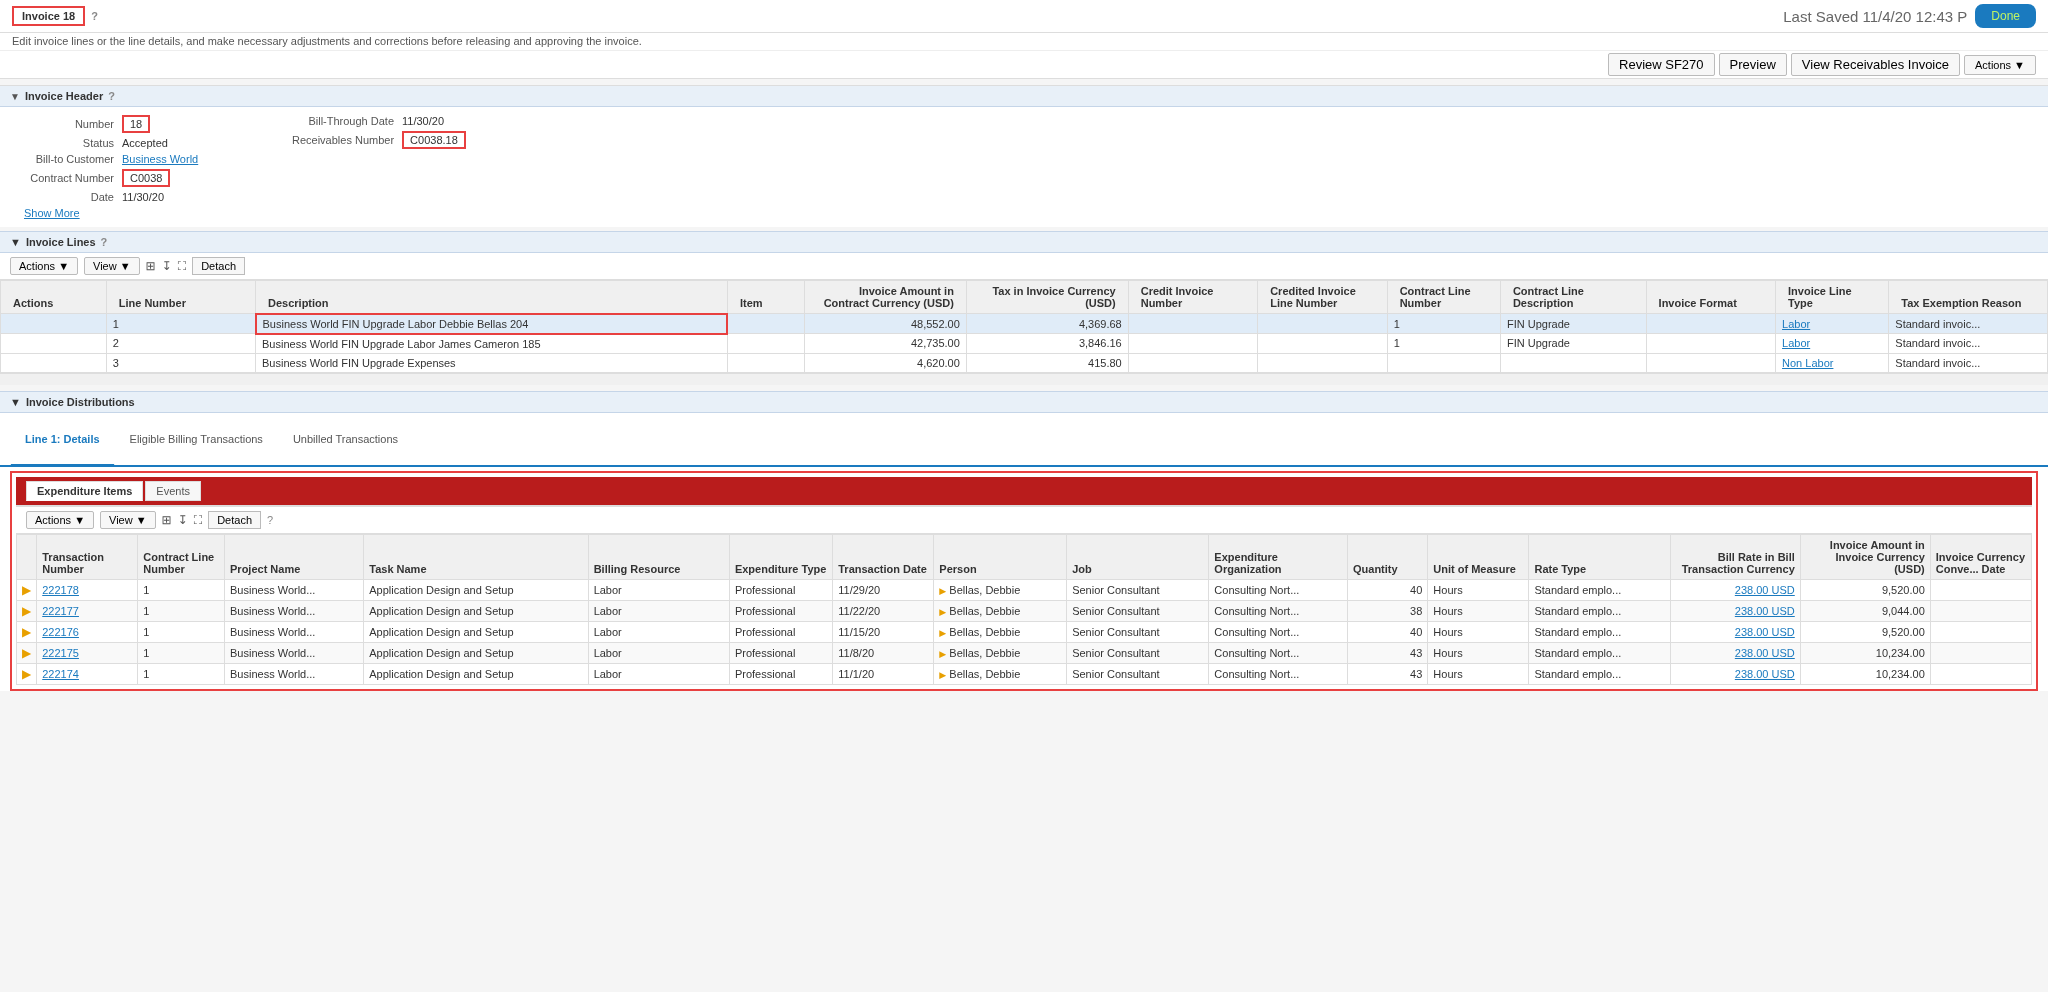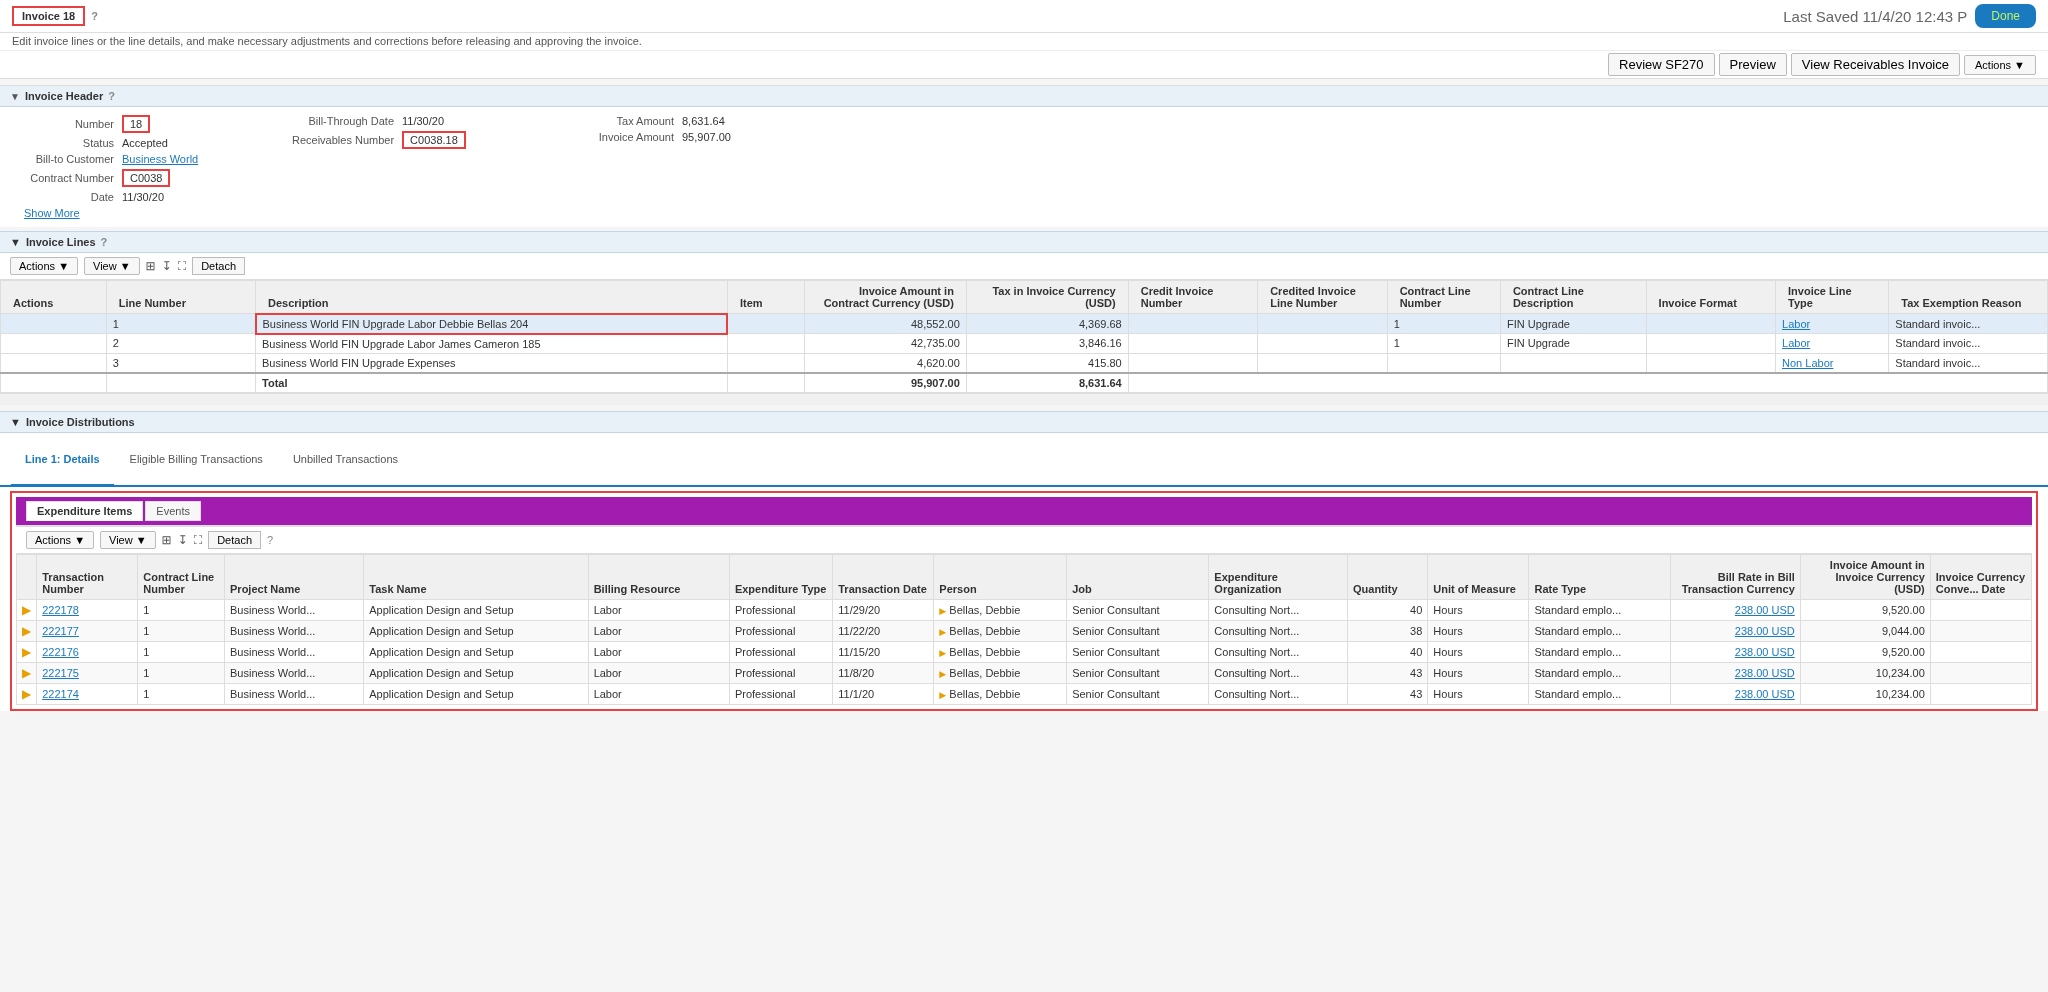--- a/index.html
+++ b/index.html
@@ -48,21 +48,21 @@
     .selected-cell { border: 2px solid #e84040 !important; }
 
     .scrollbar-row { height: 12px; background: #f0f0f0; border-top: 1px solid #ddd; overflow-x: scroll; }
     .scrollbar-inner { width: 2000px; height: 1px; }
 
     .distributions-section { background: #fff; margin-top: 6px; }
     .dist-tabs { display: flex; gap: 0; border-bottom: 2px solid #1a7abf; padding: 0 10px; background: #fff; }
     .dist-tab { padding: 19px 14px; cursor: pointer; font-size: 11px; color: #555; border: 1px solid transparent; }
     .dist-tab.active { color: #1a7abf; font-weight: bold; border-bottom: 3px solid #1a7abf; margin-bottom: -2px; }
 
-    .exp-tabs { display: flex; gap: 0; padding: 4px 10px; border-bottom: 1px solid #ddd; background: #a21caf; }
+    .exp-tabs { display: flex; gap: 0; padding: 4px 10px; border-bottom: 1px solid #ddd; background: #b91c1c; }
     .exp-tab { padding: 3px 10px; cursor: pointer; font-size: 11px; color: #555; border: 1px solid #ddd; margin-right: 2px; background: #f7f7f7; }
     .exp-tab.active { background: #fff; border-bottom: 1px solid #fff; color: #333; font-weight: bold; }
 
     .dist-outer { border: 2px solid #e84040; margin: 4px 10px; padding: 4px; }
 
     .dist-table { width: 100%; border-collapse: collapse; font-size: 11px; }
     .dist-table th { background: #f0f0f0; border: 1px solid #ddd; padding: 4px 5px; text-align: left; font-weight: bold; color: #333; vertical-align: bottom; }
     .dist-table td { border: 1px solid #ddd; padding: 3px 5px; vertical-align: middle; }
     .dist-table td.link { color: #1a7abf; text-decoration: underline; cursor: pointer; }
     .dist-table td.num { text-align: right; }
@@ -135,30 +135,20 @@
         </div>
       </div>
       <div class="col2">
         <div class="field-row">
           <span class="field-label">Bill-Through Date</span>
           <span class="field-value">11/30/20</span>
         </div>
         <div class="field-row">
           <span class="field-label">Receivables Number</span>
           <span class="field-value-box">C0038.18</span>
-        </div>
-      </div>
-      <div class="col3">
-        <div class="field-row">
-          <span class="field-label">Tax Amount</span>
-          <span class="field-value">8,631.64</span>
-        </div>
-        <div class="field-row">
-          <span class="field-label">Invoice Amount</span>
-          <span class="field-value">95,907.00</span>
         </div>
       </div>
     </div>
     <a class="show-more">Show More</a>
   </div>
 </div>
 
 <div class="invoice-lines-section">
   <div class="section-title">
     <span class="triangle">▼</span>
@@ -231,29 +221,20 @@
       <td class="num">4,620.00</td>
       <td class="num">415.80</td>
       <td></td>
       <td></td>
       <td></td>
       <td></td>
       <td></td>
       <td class="link">Non Labor</td>
       <td>Standard invoic...</td>
     </tr>
-          <tr class="total-row">
-    <td></td>
-    <td></td>
-    <td>Total</td>
-    <td></td>
-    <td class="num">95,907.00</td>
-    <td class="num">8,631.64</td>
-    <td colspan="7"></td>
-  </tr>
         </tbody>
     </table>
   </div>
   <div class="scrollbar-row">
       <div class="scrollbar-inner"></div>
     </div>
 </div>
 
 <div class="distributions-section">
   <div class="section-title">

